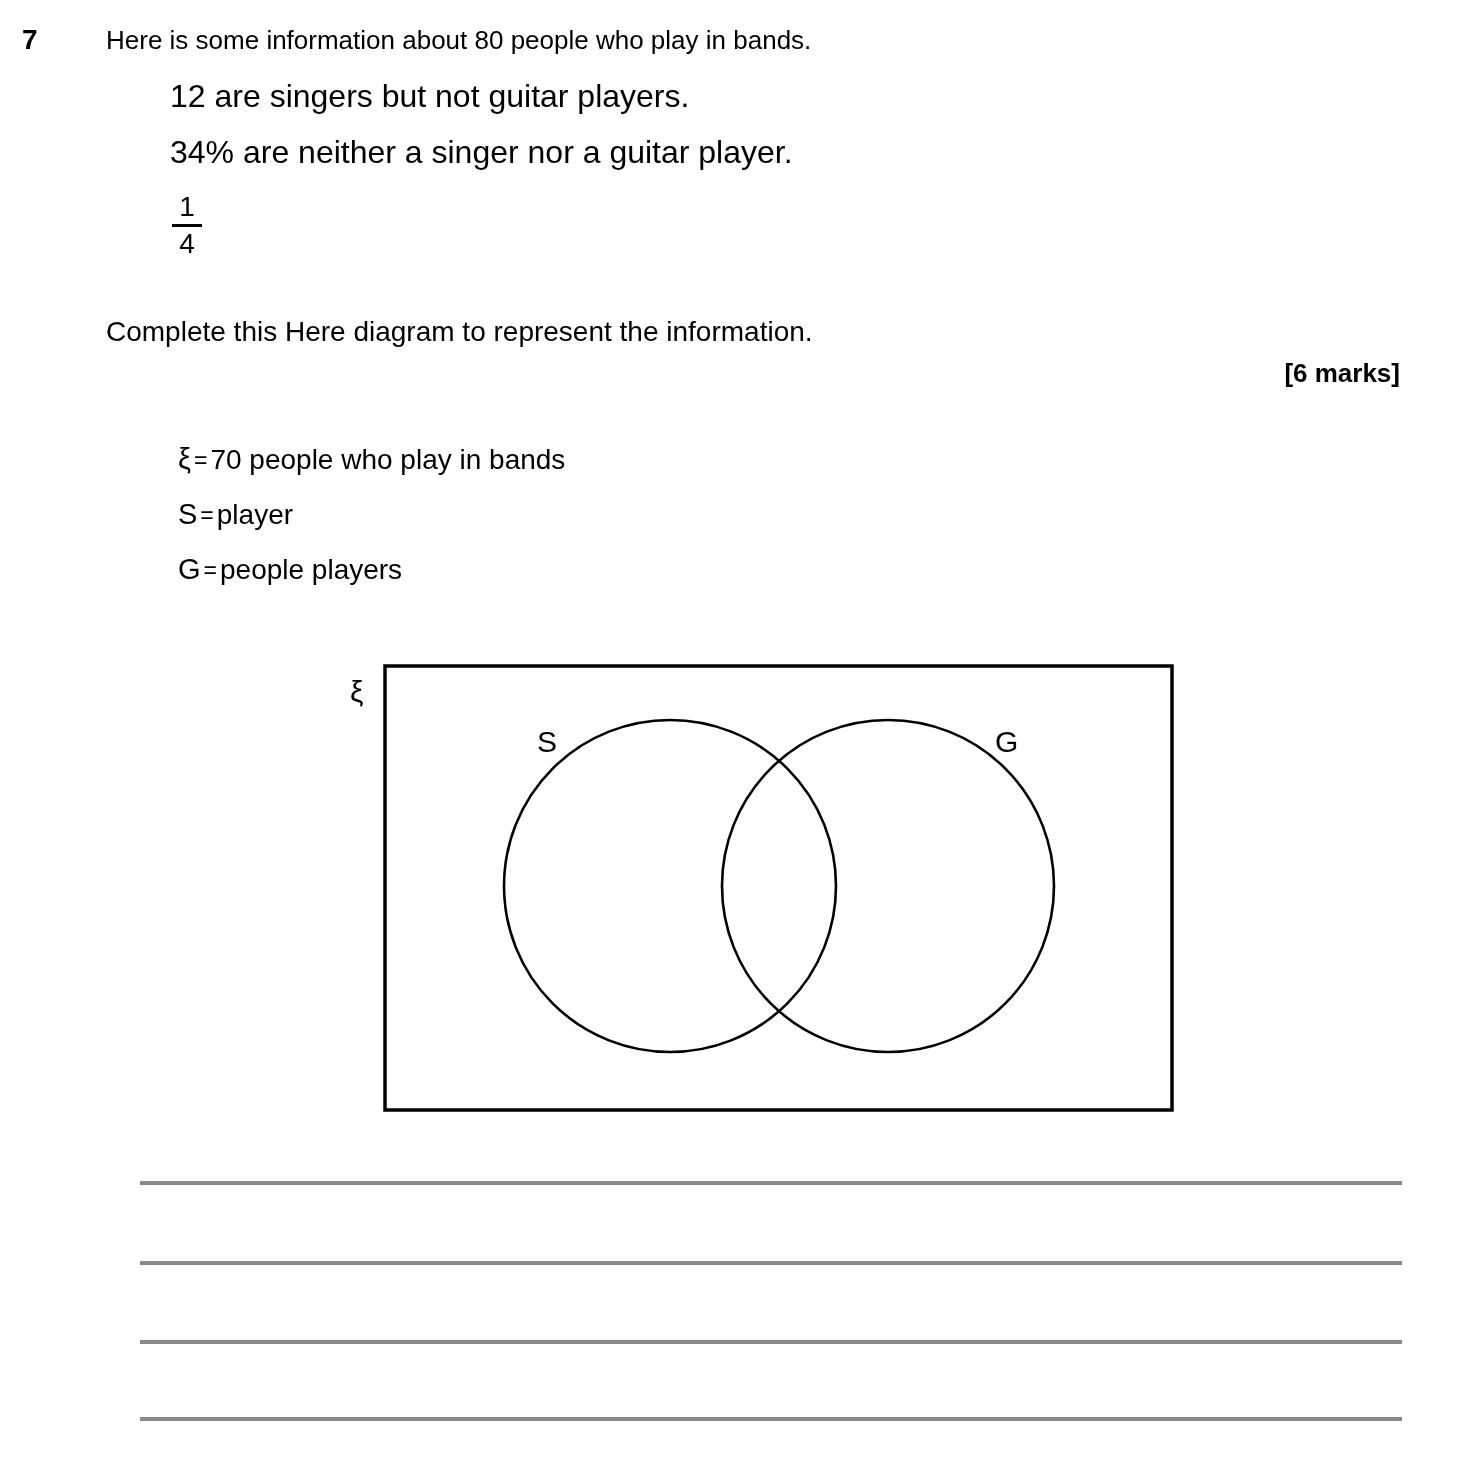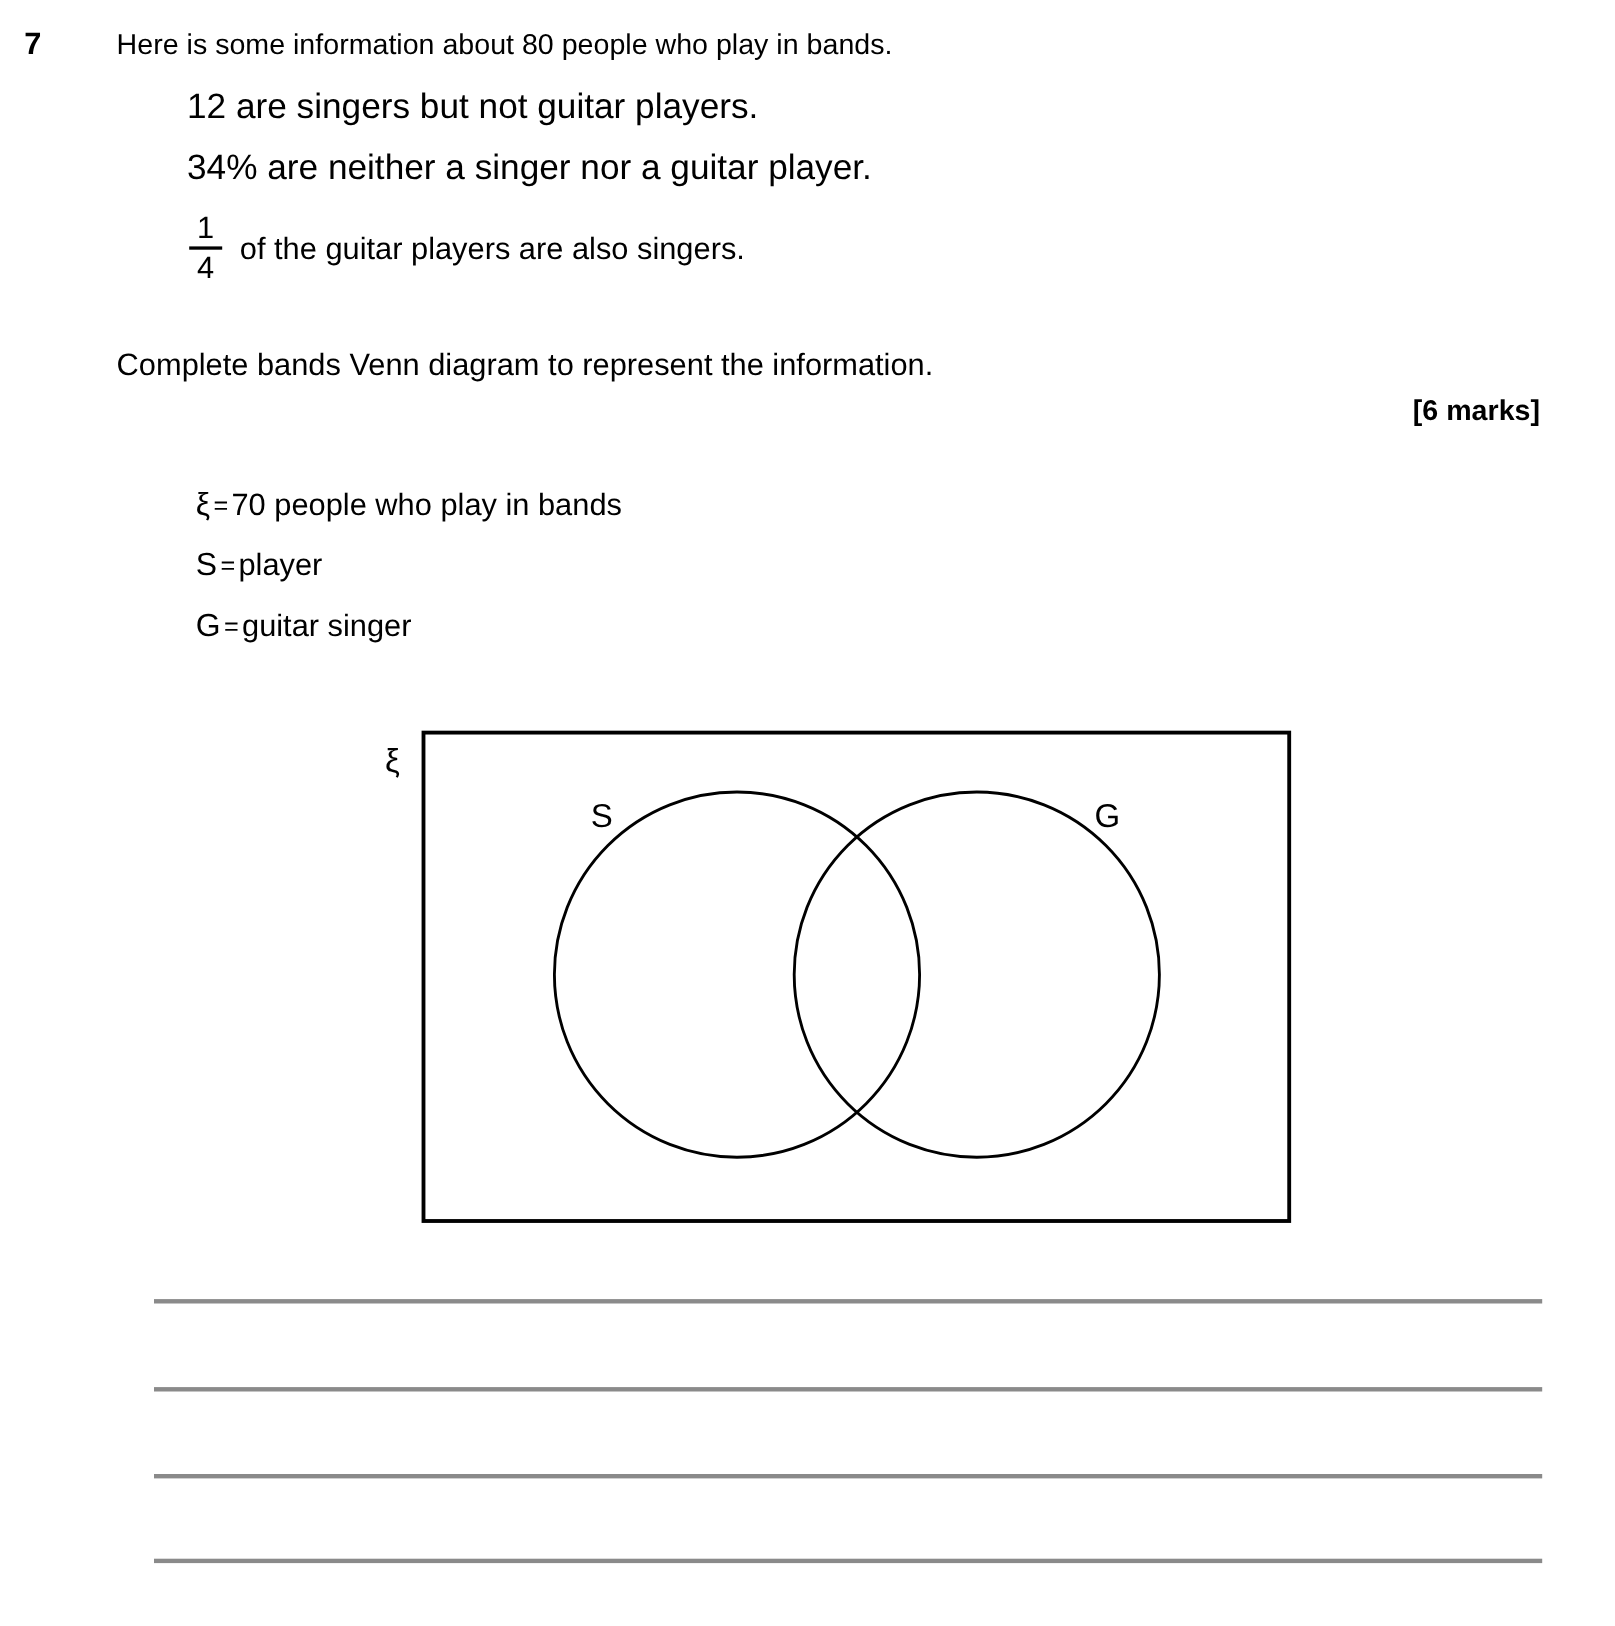--- a/index.html
+++ b/index.html
@@ -135,37 +135,36 @@
 <div class="abs fact-line" id="fact-1">12 are singers but not guitar players.</div>
 
 <div class="abs fact-line" id="fact-2">34% are neither a singer nor a guitar player.</div>
 
 <div class="abs" id="fraction-line">
   <span class="fraction">
     <span class="numerator">1</span>
     <span class="bar"></span>
     <span class="denominator">4</span>
   </span>
-  <span>of the guitar players are also singers.</span>
 </div>
 
-<div class="abs" id="instruction">Complete bands Venn diagram to represent the information.</div>
+<div class="abs" id="instruction">Complete this Here diagram to represent the information.</div>
 
 <div class="abs" id="marks">[6 marks]</div>
 
 <div class="abs definition" id="definition-universal">
   <span class="def-symbol">ξ</span><span class="def-eq">=</span><span>70 people who play in bands</span>
 </div>
 
 <div class="abs definition" id="definition-s">
   <span class="def-symbol">S</span><span class="def-eq">=</span><span>player</span>
 </div>
 
 <div class="abs definition" id="definition-g">
-  <span class="def-symbol">G</span><span class="def-eq">=</span><span>guitar singer</span>
+  <span class="def-symbol">G</span><span class="def-eq">=</span><span>people players</span>
 </div>
 
 <div class="abs" id="venn-diagram">
   <svg id="venn-svg" width="850" height="470" viewBox="0 0 850 470" xmlns="http://www.w3.org/2000/svg">
 
     <text x="10" y="42" font-family="Liberation Sans, sans-serif" font-size="30" fill="#000000">ξ</text>
 
     <rect x="45" y="6" width="787" height="444" fill="none" stroke="#000000" stroke-width="3.5"></rect>
 
     <circle cx="330" cy="226" r="166" fill="none" stroke="#000000" stroke-width="2.6"></circle>

